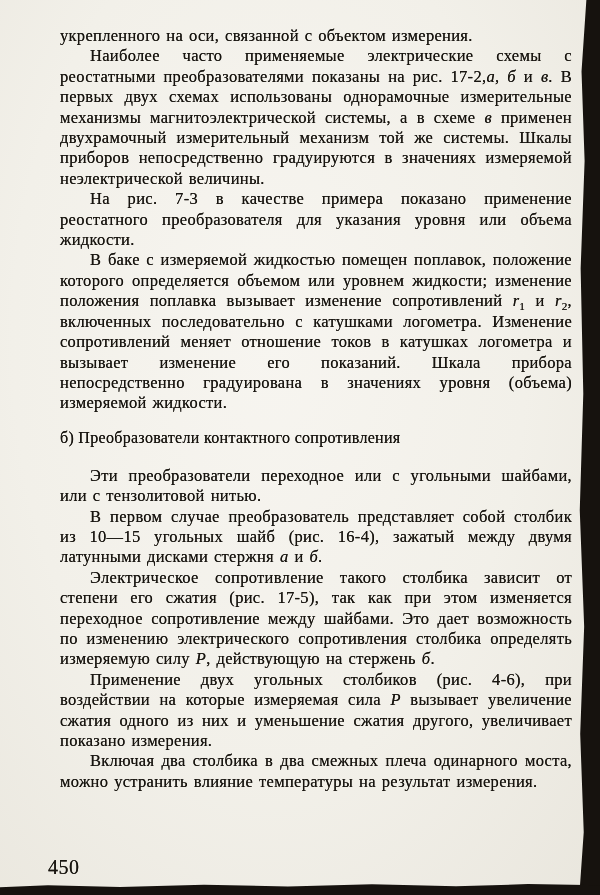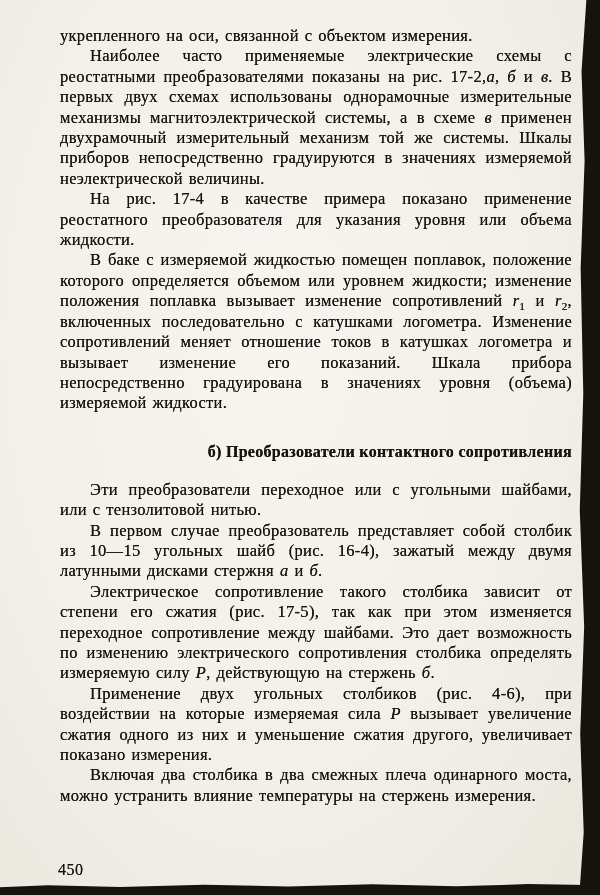--- a/index.html
+++ b/index.html
@@ -21,32 +21,32 @@
     font-size: 16.5px;
     line-height: 20.4px;
     text-align: justify;
     letter-spacing: 0.3px;
     word-spacing: 1.5px;
     text-shadow: 0 0 0.6px rgba(23,20,15,0.85);
   }
   .para.indent { text-indent: 30px; }
   .heading {
     font-size: 16px;
-    font-weight: bold;
-    text-align: right;
+    font-weight: normal;
+    text-align: left;
     letter-spacing: 0.3px;
-    margin: 29px 0 19px 0;
+    margin: 15px 0 19px 0;
     text-shadow: 0 0 0.6px rgba(23,20,15,0.9);
   }
   .it { font-style: italic; margin-top: 42px; }
   sub { font-size: 68%; line-height: 0; }
   .pagenum {
     position: absolute;
-    left: 58px; bottom: 16px;
-    font-size: 16px;
+    left: 48px; bottom: 16px;
+    font-size: 20px;
     letter-spacing: 0.5px;
     text-shadow: 0 0 0.6px rgba(23,20,15,0.85);
   }
   .edge { position: absolute; background: #16120e; }
   .edge-right {
     top: 0; right: 0; width: 22px; height: 100%;
     clip-path: polygon(38% 0%, 100% 0%, 100% 100%, 6% 100%, 26% 93%, 10% 82%, 28% 70%, 8% 57%, 24% 44%, 12% 30%, 30% 18%, 16% 8%);
   }
   .edge-bottom {
     left: 0; bottom: 0; width: 100%; height: 14px;
@@ -57,26 +57,26 @@
     clip-path: polygon(0% 100%, 0% 20%, 55% 55%, 100% 100%);
   }
 </style>
 </head>
 <body>
 
 <div class="page">
   <div class="text">
       <p class="para"><span>укрепленного на оси, связанной с объектом измерения.</span></p>
       <p class="para indent"><span>Наиболее часто применяемые электрические схемы с реостатными преобразователями показаны на рис. 17-2,</span><span class="it">а, б</span><span> и </span><span class="it">в</span><span>. В первых двух схемах использованы однорамочные измерительные механизмы магнитоэлектрической системы, а в схеме </span><span class="it">в</span><span> применен двухрамочный измерительный механизм той же системы. Шкалы приборов непосредственно градуируются в значениях измеряемой неэлектрической величины.</span></p>
-      <p class="para indent"><span>На рис. 17-4 в качестве примера показано применение реостатного преобразователя для указания уровня или объема жидкости.</span></p>
+      <p class="para indent"><span>На рис. 7-3 в качестве примера показано применение реостатного преобразователя для указания уровня или объема жидкости.</span></p>
       <p class="para indent"><span>В баке с измеряемой жидкостью помещен поплавок, положение которого определяется объемом или уровнем жидкости; изменение положения поплавка вызывает изменение сопротивлений </span><span class="it">r</span><sub>1</sub><span> и </span><span class="it">r</span><sub>2</sub><span>, включенных последовательно с катушками логометра. Изменение сопротивлений меняет отношение токов в катушках логометра и вызывает изменение его показаний. Шкала прибора непосредственно градуирована в значениях уровня (объема) измеряемой жидкости.</span></p>
       <p class="heading"><span>б) Преобразователи контактного сопротивления</span></p>
       <p class="para indent"><span>Эти преобразователи переходное или с угольными шайбами, или с тензолитовой нитью.</span></p>
       <p class="para indent"><span>В первом случае преобразователь представляет собой столбик из 10—15 угольных шайб (рис. 16-4), зажатый между двумя латунными дисками стержня </span><span class="it">а</span><span> и </span><span class="it">б</span><span>.</span></p>
       <p class="para indent"><span>Электрическое сопротивление такого столбика зависит от степени его сжатия (рис. 17-5), так как при этом изменяется переходное сопротивление между шайбами. Это дает возможность по изменению электрического сопротивления столбика определять измеряемую силу </span><span class="it">Р</span><span>, действующую на стержень </span><span class="it">б</span><span>.</span></p>
       <p class="para indent"><span>Применение двух угольных столбиков (рис. 4-6), при воздействии на которые измеряемая сила </span><span class="it">Р</span><span> вызывает увеличение сжатия одного из них и уменьшение сжатия другого, увеличивает показано измерения.</span></p>
-      <p class="para indent"><span>Включая два столбика в два смежных плеча одинарного моста, можно устранить влияние температуры на стержень измерения.</span></p>
+      <p class="para indent"><span>Включая два столбика в два смежных плеча одинарного моста, можно устранить влияние температуры на результат измерения.</span></p>
     </div>
   <div class="pagenum">450</div>
   <div class="edge edge-right"></div>
   <div class="edge edge-bottom"></div>
   <div class="edge edge-corner"></div>
 </div>
 
 </body></html>

